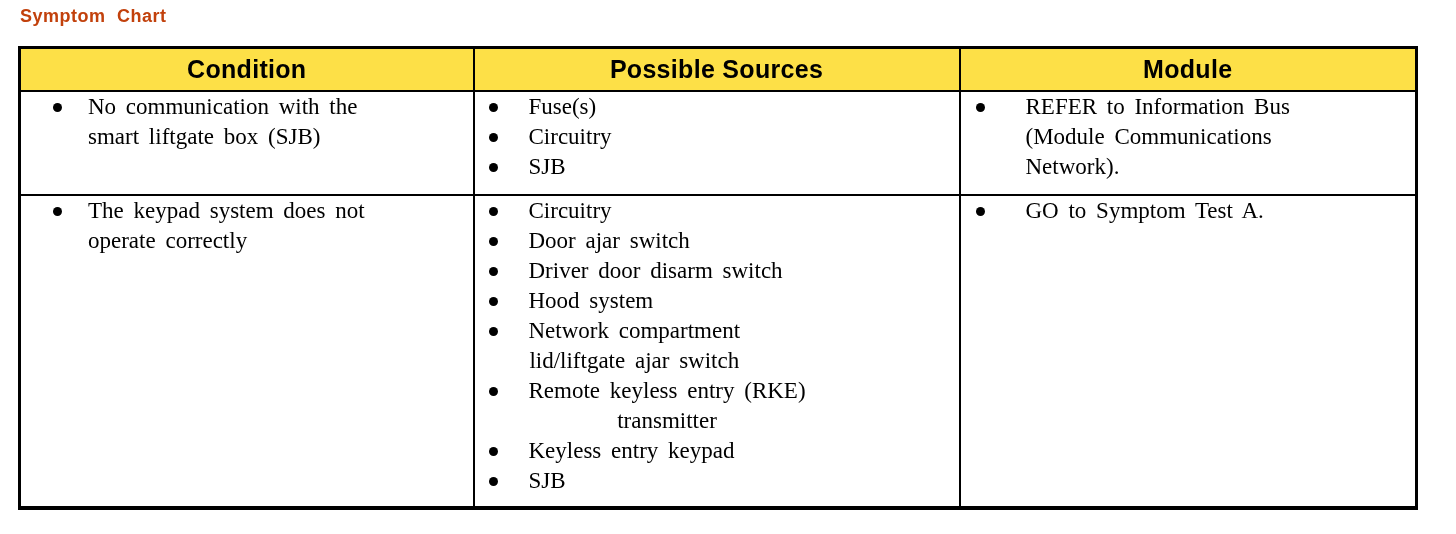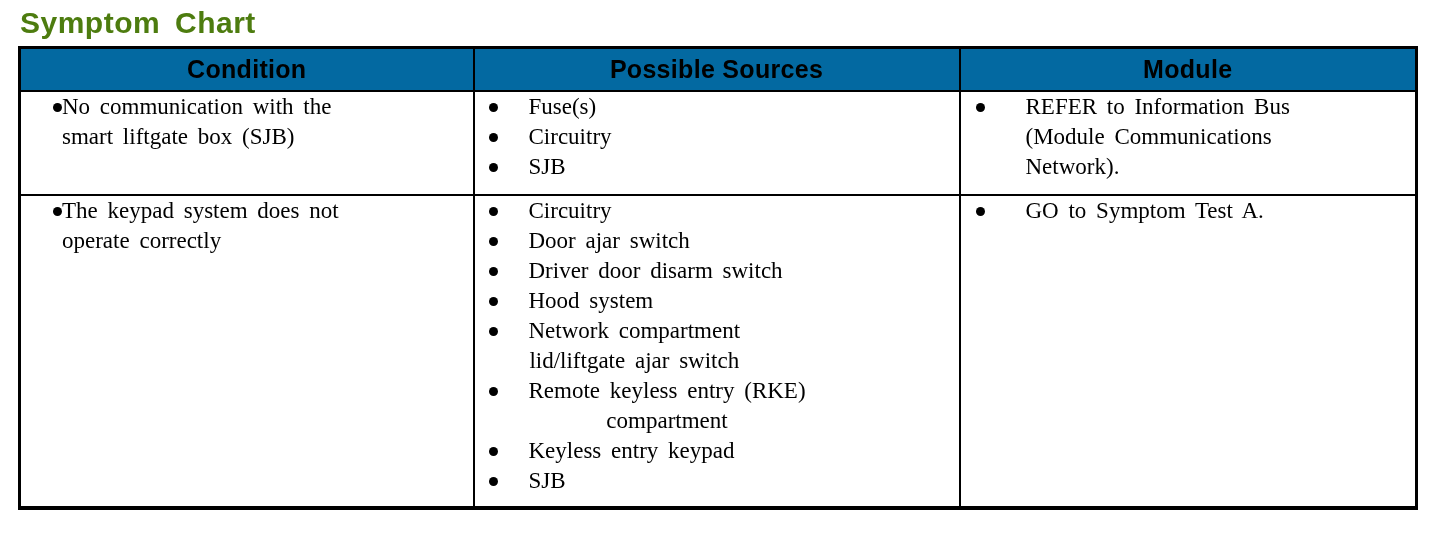--- a/index.html
+++ b/index.html
@@ -14,24 +14,24 @@
     background: #ffffff;
     overflow: hidden;
     color: #000000;
   }
   .page-title {
     position: absolute;
     left: 20px;
     top: 6px;
     font-family: "Liberation Sans", sans-serif;
     font-weight: bold;
-    font-size: 30px;
+    font-size: 18px;
     letter-spacing: 0.5px;
     word-spacing: 6px;
-    color: #4d7c0f;
+    color: #c2410c;
     white-space: nowrap;
   }
   table.symptom-table {
     position: absolute;
     left: 18px;
     top: 46px;
     width: 1397px;
     border-collapse: collapse;
     table-layout: fixed;
     border: 3px solid #000000;
@@ -46,21 +46,21 @@
   tr.header-row {
     height: 43px;
   }
   tr.header-row th {
     font-family: "Liberation Sans", sans-serif;
     font-weight: bold;
     font-size: 25px;
     letter-spacing: 0.3px;
     text-align: center;
     vertical-align: middle;
-    background: #0369a1;
+    background: #fde047;
   }
   tr.body-row-0 { height: 104px; }
   tr.body-row-1 { height: 313px; }
   td.cell {
     vertical-align: top;
     padding-top: 7px;
     font-family: "Liberation Serif", serif;
     font-size: 23px;
     line-height: 30px;
     word-spacing: 4px;
@@ -74,21 +74,21 @@
     width: 9px;
     height: 9px;
     margin-top: 11px;
     border-radius: 50%;
     background: #000000;
   }
   .item-text { min-width: 0; }
   .line { white-space: nowrap; }
   
   .col-condition .dot       { margin-left: 32px; }
-  .col-condition .item-text { margin-left: 0; }
+  .col-condition .item-text { margin-left: 26px; }
   .col-sources .dot         { margin-left: 14px; }
   .col-sources .item-text   { margin-left: 31px; text-align: center; }
   .col-action .dot          { margin-left: 15px; }
   .col-action .item-text    { margin-left: 41px; }
 </style>
 </head>
 <body>
 
 <div class="canvas">
   <div class="page-title">Symptom Chart</div>
@@ -187,21 +187,21 @@
               <span class="dot"></span>
               <div class="item-text">
                 <div class="line">Network compartment</div>
                 <div class="line">lid/liftgate ajar switch</div>
               </div>
             </div>
             <div class="bullet-item">
               <span class="dot"></span>
               <div class="item-text">
                 <div class="line">Remote keyless entry (RKE)</div>
-                <div class="line">compartment</div>
+                <div class="line">transmitter</div>
               </div>
             </div>
             <div class="bullet-item">
               <span class="dot"></span>
               <div class="item-text">
                 <div class="line">Keyless entry keypad</div>
               </div>
             </div>
             <div class="bullet-item">
               <span class="dot"></span>

